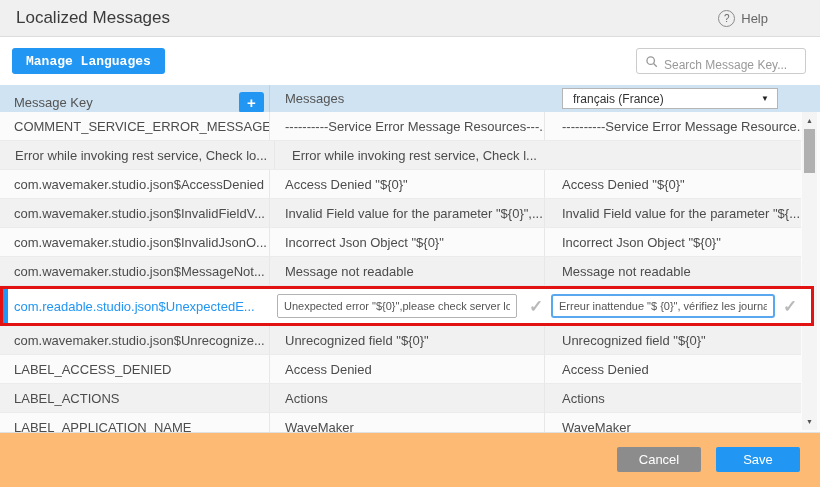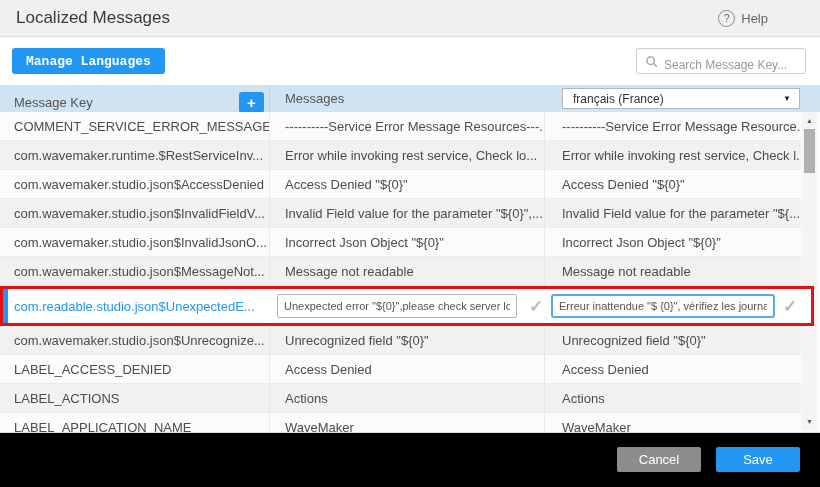--- a/index.html
+++ b/index.html
@@ -30,21 +30,21 @@
 
   
   .thead { height:27px; background:#cfe3f2; display:flex; align-items:stretch;
            font-size:13px; color:#545454; position:relative; }
   .thead .hc { display:flex; align-items:center; box-sizing:border-box; }
   .thead .hc-key { width:270px; justify-content:space-between; padding:8px 5px 0 14px;
                    border-right:1px solid #bad2e2; }
   .thead .hc-en { width:275px; padding-left:15px; }
   .plus-btn { width:25px; height:21px; background:#2196f3; color:#fff; border:none;
               border-radius:3px; font-size:15px; font-weight:bold; line-height:19px; cursor:pointer; }
-  .lang-select { position:absolute; left:562px; top:3px; width:238px; height:21px; background:#fff;
+  .lang-select { position:absolute; left:562px; top:3px; width:216px; height:21px; background:#fff;
                  border:1px solid #b5b5b5; display:flex; align-items:center;
                  justify-content:space-between; padding:0 8px 0 10px; font-size:12px;
                  color:#333; box-sizing:border-box; cursor:pointer; }
   .select-arrow { font-size:8px; color:#222; }
 
   
   .tbody { height:321px; overflow:hidden; position:relative; background:#fbfbfb;
            border-bottom:1px solid #e0e0e0; box-sizing:border-box; }
   .trow { height:29px; display:flex; align-items:stretch; width:801px;
           border-bottom:1px solid #ebebeb; box-sizing:border-box; font-size:13px; color:#4c4c4c; }
@@ -74,21 +74,21 @@
   
   .scrollbar { position:absolute; right:3px; top:0; width:15px; height:318px;
                background:#f4f4f4; z-index:1; }
   .sb-up, .sb-down { position:absolute; left:0; right:0; text-align:center;
                      font-size:7px; color:#555; cursor:pointer; }
   .sb-up { top:5px; } .sb-down { bottom:5px; }
   .sb-thumb { position:absolute; top:17px; left:2px; width:11px; height:44px;
               background:#b0b0b0; cursor:pointer; }
 
   
-  .footer { height:54px; background:#000000; position:relative; }
+  .footer { height:54px; background:#fdba74; position:relative; }
   .btn { position:absolute; top:14px; height:25px; border:none; border-radius:2px;
          color:#fff; font-size:13px; font-family:inherit; cursor:pointer; }
   .cancel-btn { right:119px; width:84px; background:#8c8c8c; }
   .save-btn { right:20px; width:84px; background:#2196f3; }
 </style>
 </head>
 <body>
 
 <div class="app">
 
@@ -129,21 +129,20 @@
 
   <div class="tbody">
 
     <div class="trow r-light">
       <div class="cell c-key">COMMENT_SERVICE_ERROR_MESSAGES</div>
       <div class="cell c-en">----------Service Error Message Resources---...</div>
       <div class="cell c-fr">----------Service Error Message Resource...</div>
     </div>
 
     <div class="trow r-dark">
-      <div class="cell c-key">com.wavemaker.runtime.$RestServiceInv...</div>
       <div class="cell c-en">Error while invoking rest service, Check lo...</div>
       <div class="cell c-fr">Error while invoking rest service, Check l...</div>
     </div>
 
     <div class="trow r-light">
       <div class="cell c-key">com.wavemaker.studio.json$AccessDenied</div>
       <div class="cell c-en">Access Denied "${0}"</div>
       <div class="cell c-fr">Access Denied "${0}"</div>
     </div>
 

